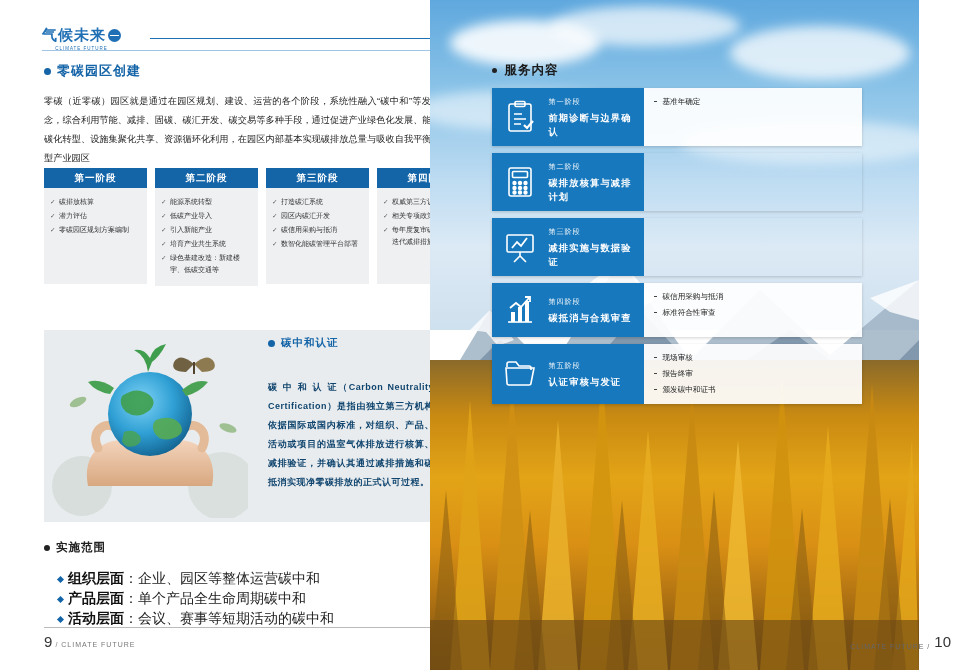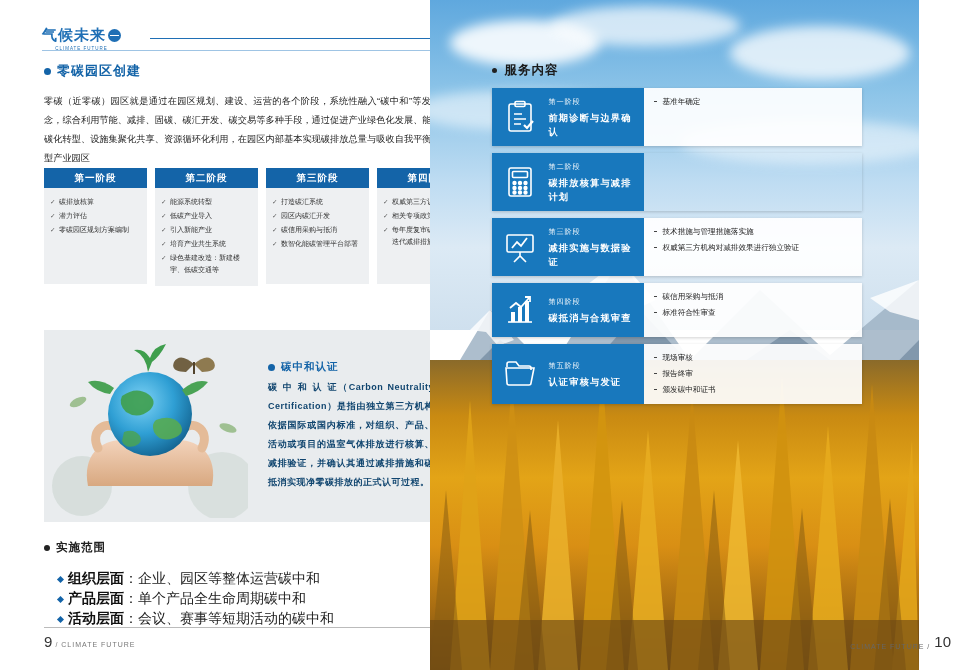--- a/index.html
+++ b/index.html
@@ -187,21 +187,21 @@
           <path d="M0 0 q-14 -12 -20 -2 q-4 10 12 10z" fill="#6b5a3a"></path>
           <path d="M0 0 q14 -12 20 -2 q4 10 -12 10z" fill="#8a7448"></path>
           <rect x="-1" y="-2" width="2" height="12" fill="#4a3a22"></rect>
         </g>
 
         <ellipse cx="26" cy="66" rx="9" ry="4" fill="#7fae6b" opacity=".7" transform="rotate(-25 26 66)"></ellipse>
         <ellipse cx="176" cy="92" rx="9" ry="4" fill="#7fae6b" opacity=".7" transform="rotate(20 176 92)"></ellipse>
       </svg>
     </div>
 
-    <div class="cert-title" style="left:268px;top:360px;font-family:Liberation Mono, monospace;">
+    <div class="cert-title" style="left:268px;top:336px;font-family:Liberation Mono, monospace;">
       <span class="bullet-dot"></span><span>碳中和认证</span>
     </div>
     <div class="cert-text" style="left:268px;top:378px;width:166px;">碳 中 和 认 证（Carbon Neutrality Certification）是指由独立第三方机构依据国际或国内标准，对组织、产品、活动或项目的温室气体排放进行核算、减排验证，并确认其通过减排措施和碳抵消实现净零碳排放的正式认可过程。</div>
 
     <div class="scope-title" style="left:44px;top:540px;">
       <span class="bullet-dot-dark"></span><span>实施范围</span>
     </div>
 
     <div class="scope-item" style="left:58px;top:570px;">
       <span class="dia"></span><b>组织层面</b>：<span>企业、园区等整体运营碳中和</span>
@@ -324,24 +324,20 @@
               <rect x="5" y="6" width="26" height="17" rx="1.5"></rect>
               <path d="M10 19l5-6 4 4 6-8" stroke-width="1.8"></path>
               <path d="M18 23v4M12 33l6-6 6 6"></path>
             </svg>
           </span>
           <span class="srv-label">
             <span class="stage">第三阶段</span>
             <span>减排实施与数据验证</span>
           </span>
         </div>
-        <div class="srv-right">
-          <div>技术措施与管理措施落实施</div>
-          <div>权威第三方机构对减排效果进行独立验证</div>
-        </div>
       </div>
 
       <div class="srv-row">
         <div class="srv-left">
           <span class="srv-icon">
             <svg viewBox="0 0 36 36" fill="none" stroke="#fff" stroke-width="1.6">
               <path d="M6 30h24"></path>
               <rect x="9" y="20" width="4" height="10" fill="#fff" stroke="none"></rect>
               <rect x="16" y="15" width="4" height="15" fill="#fff" stroke="none"></rect>
               <rect x="23" y="9" width="4" height="21" fill="#fff" stroke="none"></rect>

